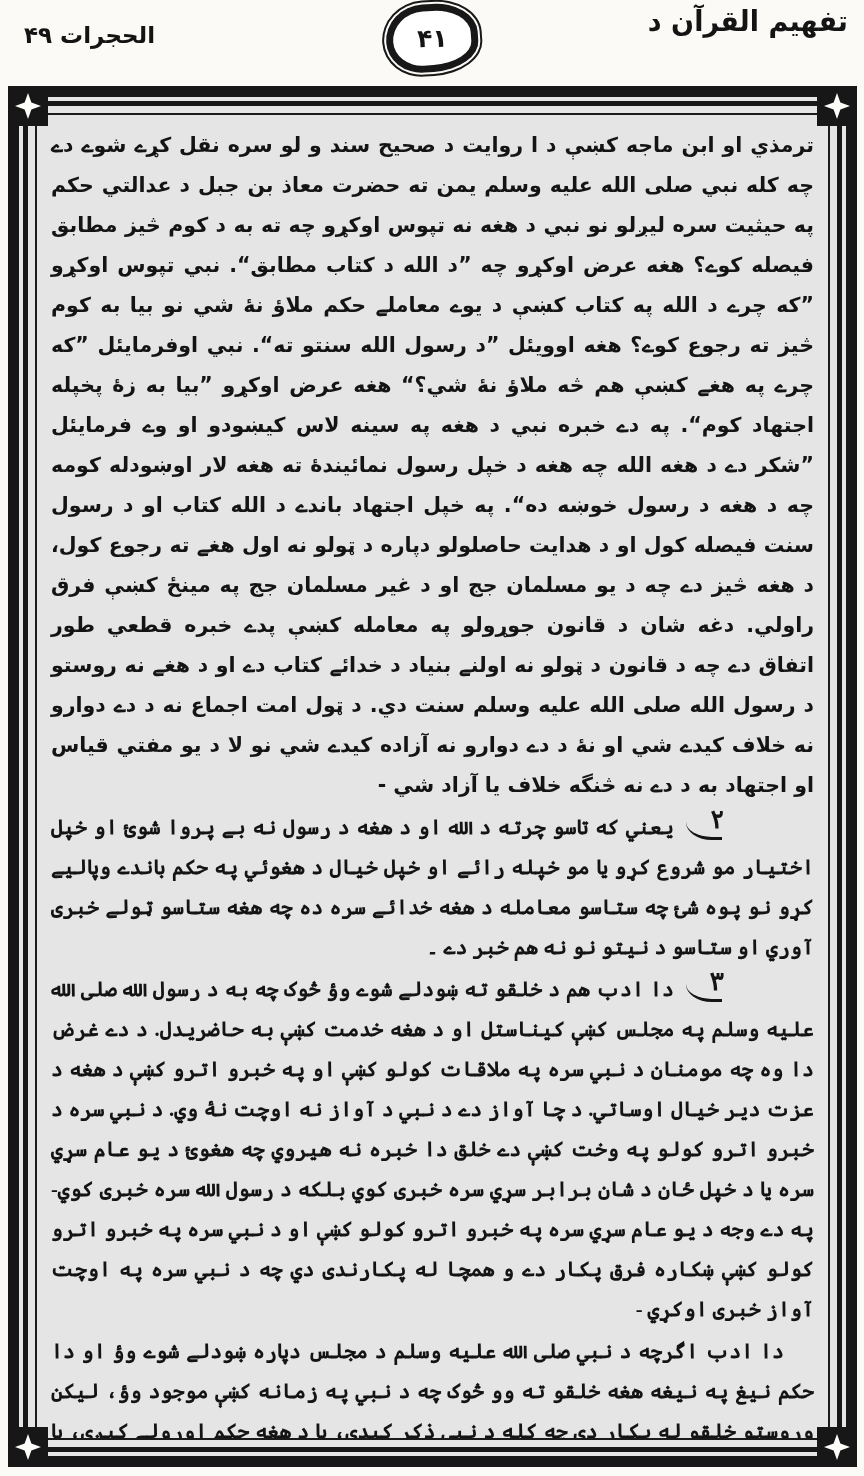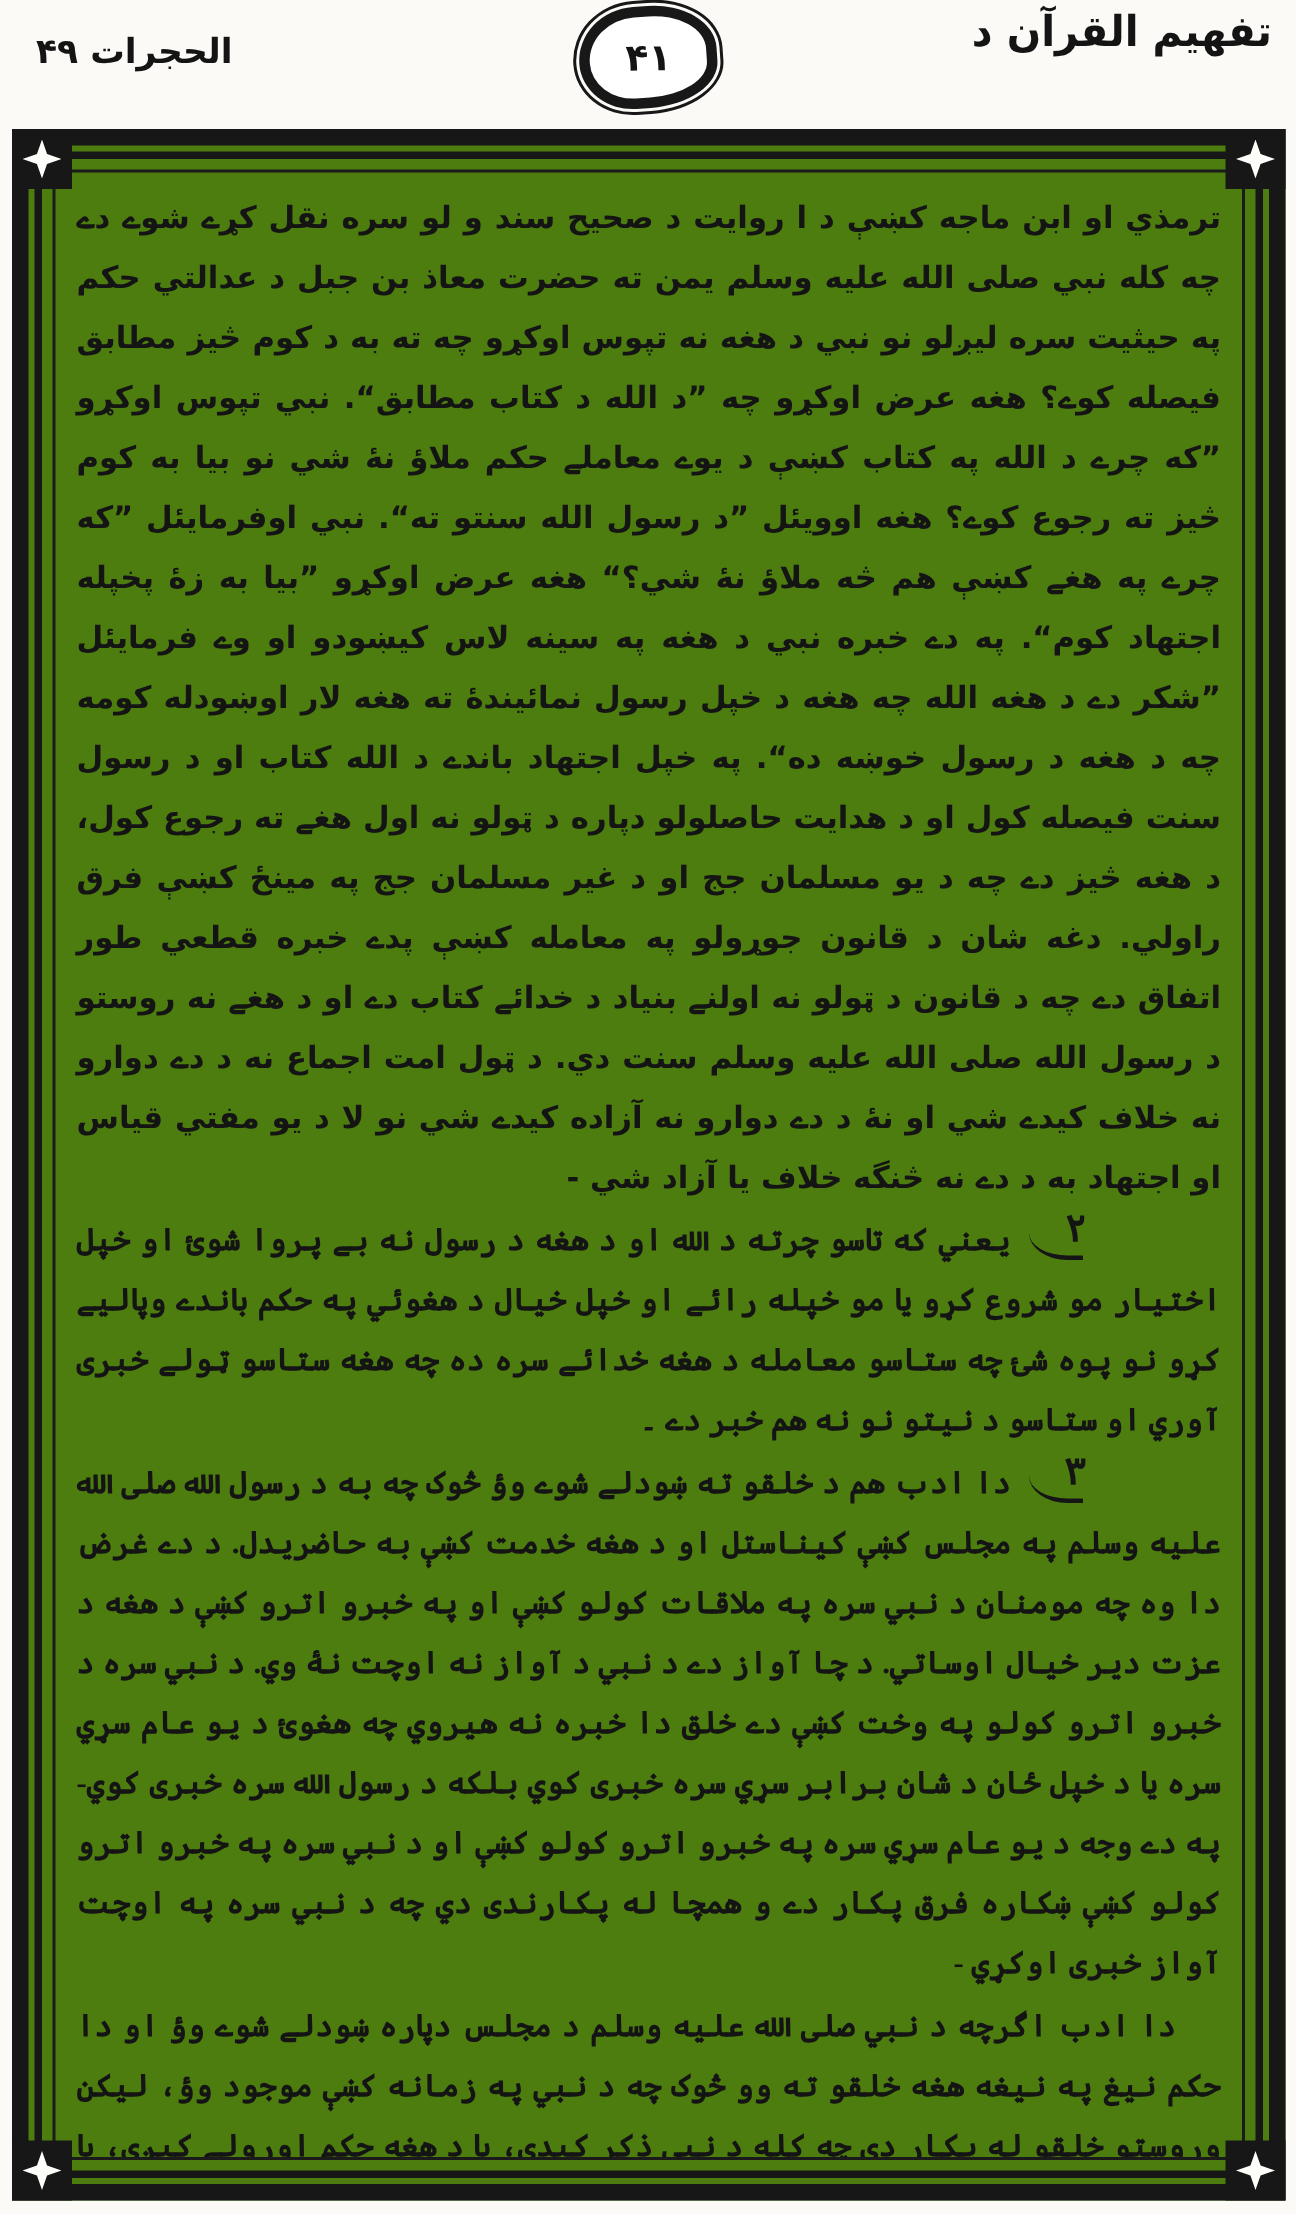--- a/index.html
+++ b/index.html
@@ -31,21 +31,21 @@
     box-shadow:0 0 0 2px #fbfaf6, 0 0 0 4px #181818;
     background:#fff;
     display:flex;align-items:center;justify-content:center;
     transform:rotate(-4deg);
   }
   .medallion span{font-size:25px;font-weight:bold;transform:rotate(3deg);}
   
   .frame-outer{
     position:absolute;left:8px;right:7px;top:86px;bottom:9px;
     border:11px solid #171717;
-    background:#4d7c0f;
+    background:#e5e5e5;
   }
   .frame-mid{
     position:absolute;left:4px;right:4px;top:4px;bottom:4px;
     border:5px solid #171717;
   }
   .frame-inner{
     position:absolute;left:7px;right:7px;top:7px;bottom:7px;
     border:2.5px solid #1b1b1b;
     border-radius:3px;
     overflow:hidden;

